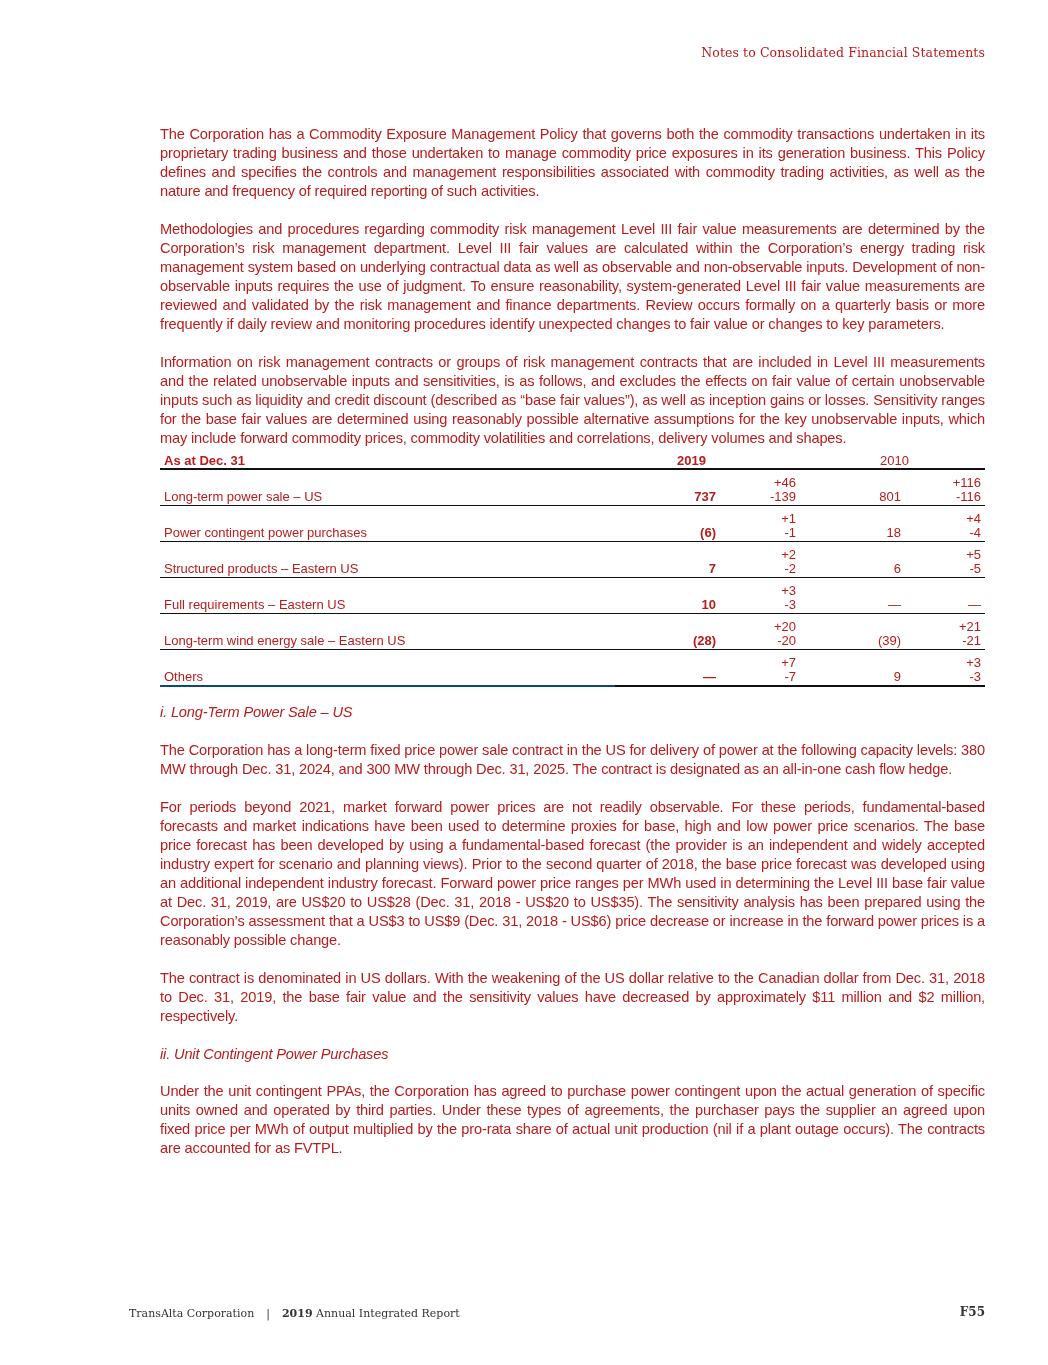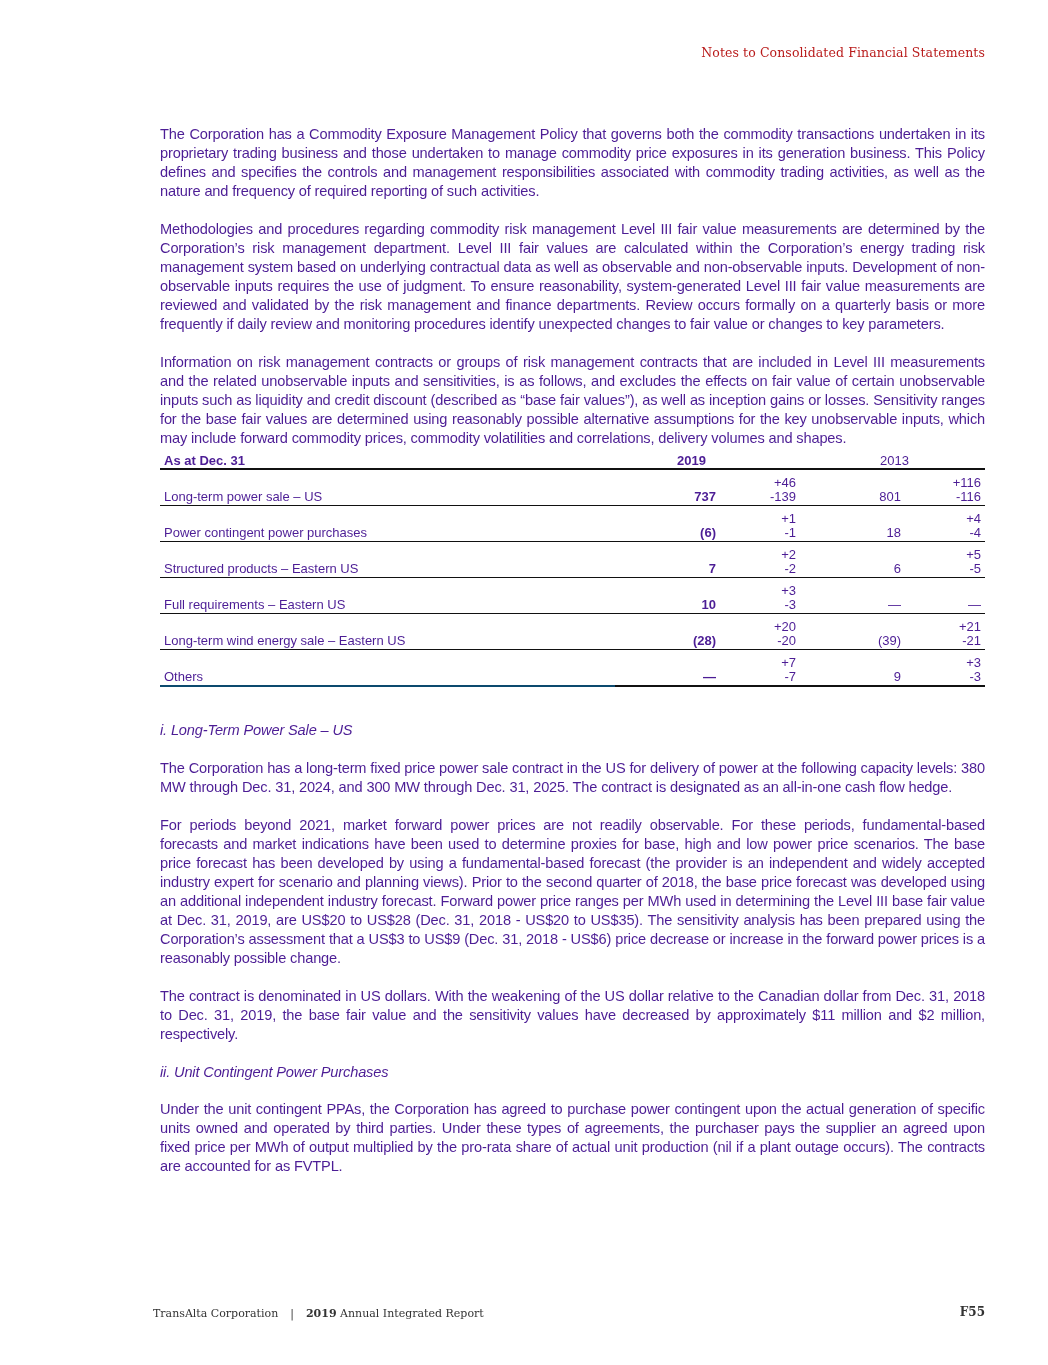--- a/index.html
+++ b/index.html
@@ -1,34 +1,34 @@
 <!DOCTYPE html>
 <html><head>
 <meta charset="utf-8">
 <style>
   html, body { margin: 0; padding: 0; background: #ffffff; }
   body { width: 1048px; height: 1365px; position: relative; overflow: hidden; color: #1a1a1a; }
   .page-header { position: absolute; top: 45px; right: 63px; font-family: "DejaVu Serif", serif; font-size: 12.5px; color: #b91c1c; letter-spacing: 0.1px; }
-  .content { position: absolute; left: 160px; top: 125px; width: 825px; font-family: "Liberation Sans", sans-serif; font-size: 14.6px; line-height: 19px; color: #4c1d95; }
+  .content { position: absolute; left: 160px; top: 125px; width: 825px; font-family: "Liberation Sans", sans-serif; font-size: 14.6px; line-height: 19px; color: #b91c1c; }
   .content p { margin: 0 0 19px 0; text-align: justify; letter-spacing: -0.15px; }
   .content p.tight { margin-bottom: 0; }
   .subhead { font-style: italic; margin: 0; }
-  table.l3 { width: 825px; border-collapse: collapse; font-size: 13px; line-height: 14px; margin: 0 0 34px 0; }
+  table.l3 { width: 825px; border-collapse: collapse; font-size: 13px; line-height: 14px; margin: 0 0 16px 0; }
   table.l3 td, table.l3 th { padding: 0 4px; vertical-align: bottom; white-space: nowrap; }
   .c-desc { text-align: left; padding-left: 4px !important; }
   .c-num { text-align: right; }
   .asat-row td { font-weight: bold; height: 18px; border-bottom: 2px solid #111; }
   .asat-row td.year18 { font-weight: normal; text-align: center; }
   .asat-row td.year19 { text-align: center; }
   .hdr-row td { font-weight: bold; height: 20px; padding-top: 2px !important; border-bottom: 2px solid #111; }
   .hdr-row td.norm { font-weight: normal; }
   .data-row td { height: 34px; border-bottom: 1.5px solid #111; padding-bottom: 1px !important; }
   .b { font-weight: bold; }
   .sens { display: inline-block; line-height: 14px; }
-  .footer { position: absolute; top: 1307px; left: 153px; right: 63px; font-family: "DejaVu Serif", serif; font-size: 11px; color: #333; }
+  .footer { position: absolute; top: 1307px; left: 129px; right: 63px; font-family: "DejaVu Serif", serif; font-size: 11px; color: #333; }
   .footer .sep { display: inline-block; margin: 0 12px; }
   .footer .yr { font-weight: bold; }
   .footer .pg { position: absolute; right: 0; top: -2px; font-size: 12px; font-weight: bold; }
 </style>
 </head>
 <body>
 
 <div class="page-header">Notes to Consolidated Financial Statements</div>
 
 <div class="content">
@@ -41,21 +41,21 @@
       <col style="width:455px">
       <col style="width:105px">
       <col style="width:80px">
       <col style="width:105px">
       <col style="width:80px">
     </colgroup>
     <tbody>
         <tr class="asat-row">
       <td class="c-desc">As at Dec. 31</td>
       <td class="year19" colspan="2" style="text-align:left;padding-left:62px;">2019</td>
-      <td class="year18" colspan="2" style="text-align:left;padding-left:80px;">2013</td>
+      <td class="year18" colspan="2" style="text-align:left;padding-left:80px;">2010</td>
     </tr>
 
     <tr class="data-row">
       <td class="c-desc">Long-term power sale – US</td>
       <td class="c-num b">737</td>
       <td class="c-num"><span class="sens"><span>+46</span><br><span>-139</span></span></td>
       <td class="c-num">801</td>
       <td class="c-num"><span class="sens"><span>+116</span><br><span>-116</span></span></td>
     </tr>
     <tr class="data-row">

